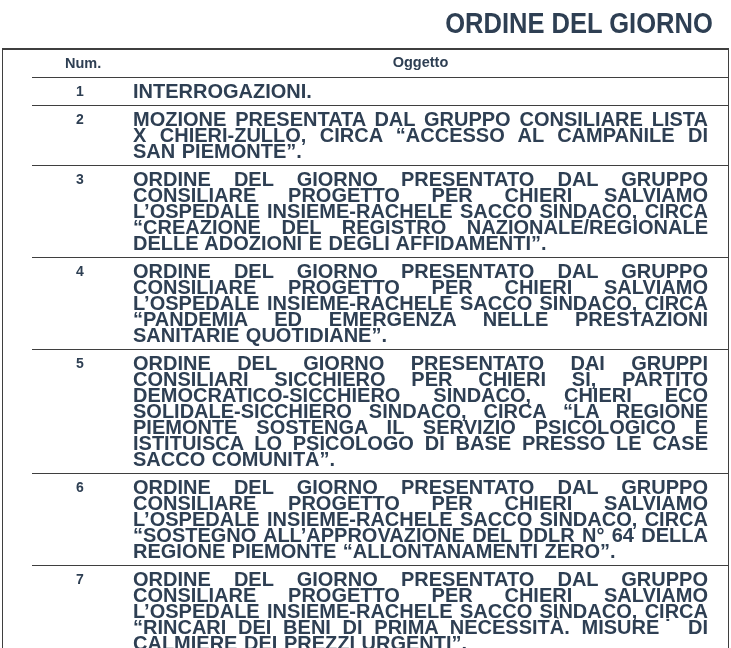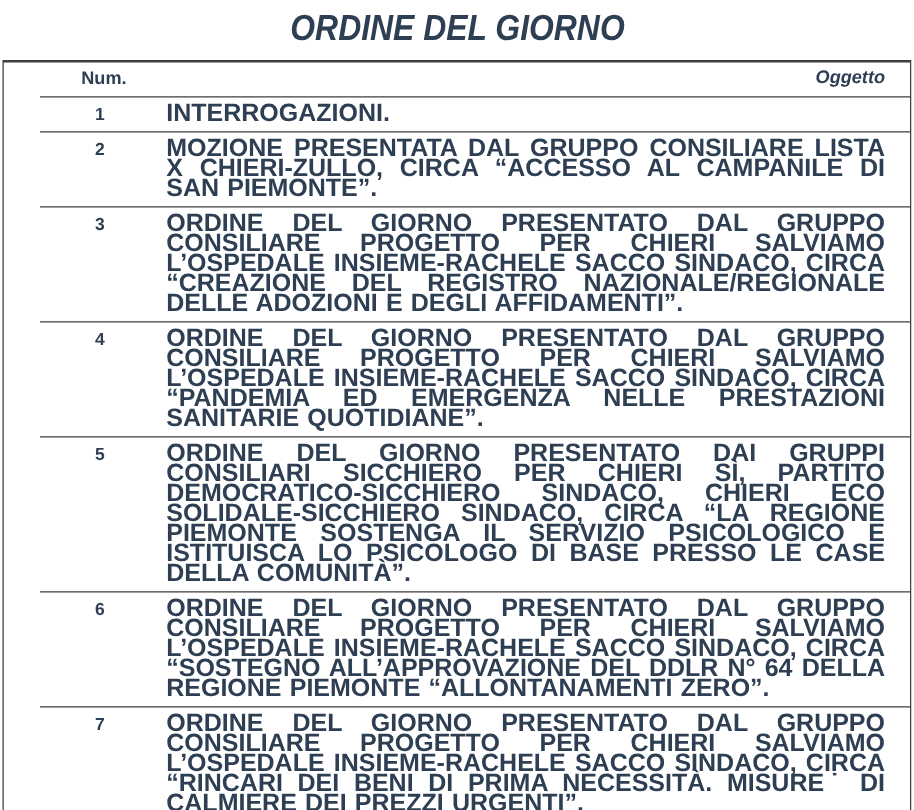--- a/index.html
+++ b/index.html
@@ -9,24 +9,23 @@
   }
   .page {
     position: relative;
     width: 731px;
     height: 648px;
     background: var(--bg, #ffffff);
     color: var(--text, #2e3f53);
     overflow: hidden;
   }
   .doc-title {
-    text-align: center;
+    text-align: right;
     margin-top: 7px;
     height: 40px;
-    font-style: italic;
   }
   .doc-title span {
     display: inline-block;
     font-size: 29px;
     font-weight: bold;
     letter-spacing: 0px;
     transform: scaleX(0.88);
     transform-origin: center;
     color: var(--text, #2e3f53);
     white-space: nowrap;
@@ -55,21 +54,21 @@
   .t-header .cell-num { text-align: left; padding-left: 33px; }
   .cell-oggetto {
     flex: 1 1 auto;
     font-weight: bold;
     font-size: 20px;
     line-height: 16px;
     text-align: justify;
     padding: 5px 20px 6px 5px;
     word-spacing: 1px;
   }
-  .t-header .cell-oggetto { text-align: right; padding-top: 4px; padding-bottom: 5px; font-style: italic; }
+  .t-header .cell-oggetto { text-align: center; padding-top: 4px; padding-bottom: 5px; }
 </style>
 </head>
 <body>
 
 <div class="page">
 
   <div class="doc-title">
     <span>ORDINE DEL GIORNO</span>
   </div>
 
@@ -95,21 +94,21 @@
     <div class="cell cell-oggetto">ORDINE DEL GIORNO PRESENTATO DAL GRUPPO CONSILIARE PROGETTO PER CHIERI SALVIAMO L’OSPEDALE INSIEME-RACHELE SACCO SINDACO, CIRCA “CREAZIONE DEL REGISTRO NAZIONALE/REGIONALE  DELLE ADOZIONI E DEGLI AFFIDAMENTI”.</div>
   </div>
 
   <div class="t-row">
     <div class="cell cell-num">4</div>
     <div class="cell cell-oggetto">ORDINE DEL GIORNO PRESENTATO DAL GRUPPO CONSILIARE PROGETTO PER CHIERI SALVIAMO L’OSPEDALE INSIEME-RACHELE SACCO SINDACO, CIRCA “PANDEMIA ED EMERGENZA NELLE PRESTAZIONI SANITARIE QUOTIDIANE”.</div>
   </div>
 
   <div class="t-row">
     <div class="cell cell-num">5</div>
-    <div class="cell cell-oggetto">ORDINE DEL GIORNO PRESENTATO DAI GRUPPI CONSILIARI  SICCHIERO PER CHIERI SÌ, PARTITO DEMOCRATICO-SICCHIERO SINDACO, CHIERI ECO SOLIDALE-SICCHIERO SINDACO, CIRCA “LA REGIONE PIEMONTE SOSTENGA IL SERVIZIO PSICOLOGICO E ISTITUISCA LO PSICOLOGO DI BASE PRESSO LE CASE DELLA COMUNITÀ”.</div>
+    <div class="cell cell-oggetto">ORDINE DEL GIORNO PRESENTATO DAI GRUPPI CONSILIARI  SICCHIERO PER CHIERI SÌ, PARTITO DEMOCRATICO-SICCHIERO SINDACO, CHIERI ECO SOLIDALE-SICCHIERO SINDACO, CIRCA “LA REGIONE PIEMONTE SOSTENGA IL SERVIZIO PSICOLOGICO E ISTITUISCA LO PSICOLOGO DI BASE PRESSO LE CASE SACCO COMUNITÀ”.</div>
   </div>
 
   <div class="t-row">
     <div class="cell cell-num">6</div>
     <div class="cell cell-oggetto">ORDINE DEL GIORNO PRESENTATO DAL GRUPPO CONSILIARE PROGETTO PER CHIERI SALVIAMO L’OSPEDALE INSIEME-RACHELE SACCO SINDACO, CIRCA “SOSTEGNO ALL’APPROVAZIONE DEL DDLR N° 64 DELLA REGIONE PIEMONTE “ALLONTANAMENTI ZERO”.</div>
   </div>
 
   <div class="t-row">
     <div class="cell cell-num">7</div>
     <div class="cell cell-oggetto">ORDINE DEL GIORNO PRESENTATO DAL GRUPPO CONSILIARE PROGETTO PER CHIERI SALVIAMO L’OSPEDALE INSIEME-RACHELE SACCO SINDACO, CIRCA “RINCARI DEI BENI DI PRIMA NECESSITÀ. MISURE˙ DI CALMIERE DEI PREZZI URGENTI”.</div>

